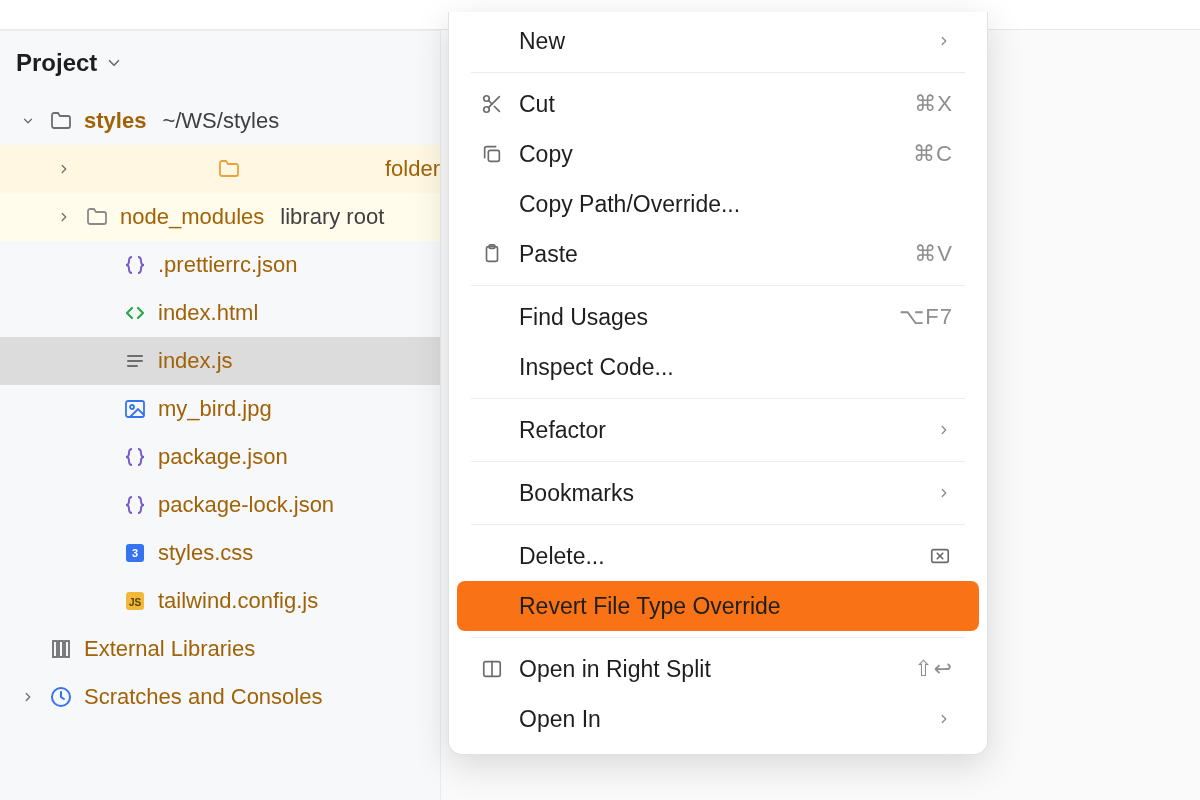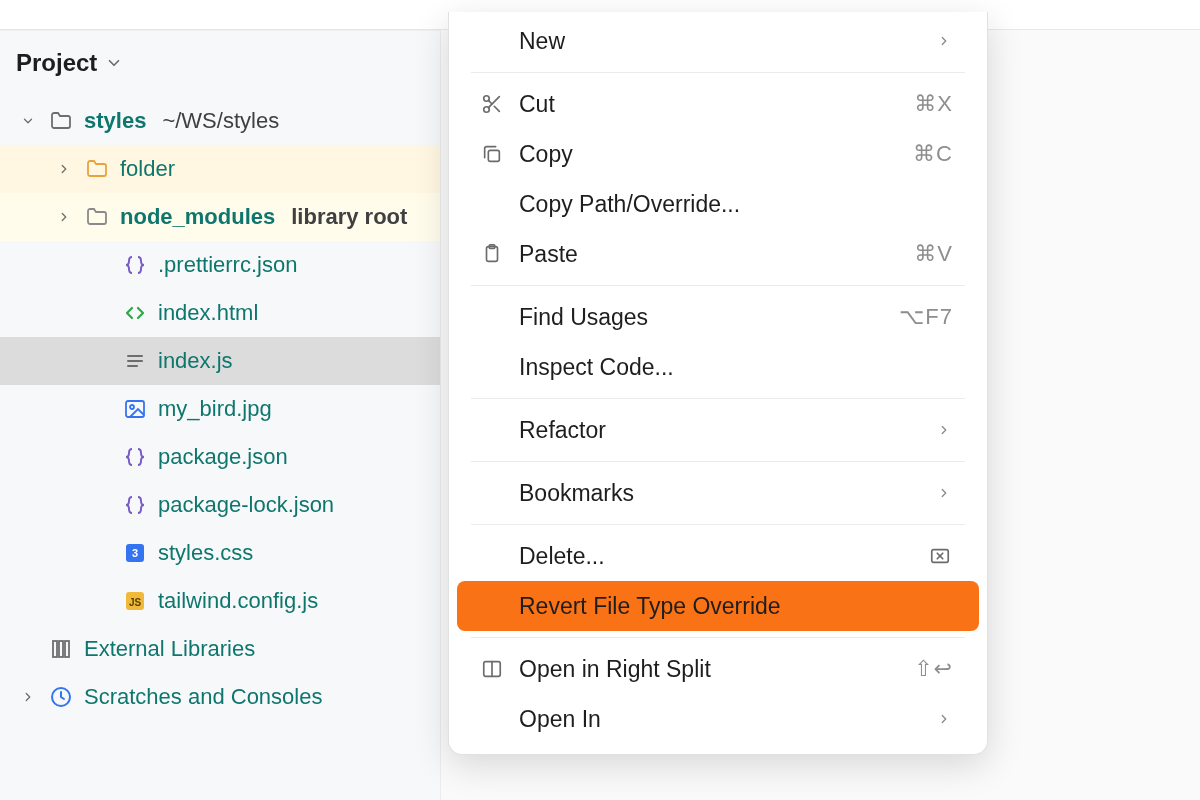--- a/index.html
+++ b/index.html
@@ -48,35 +48,35 @@
 
   .tree { }
   .row {
     display: flex;
     align-items: center;
     height: 48px;
     padding-left: 16px;
     gap: 10px;
     white-space: nowrap;
   }
-  .row.highlight-folder { background: #fff7e1; }
-  .row.highlight-libroot { background: #fffceb; font-weight: bold; }
+  .row.highlight-folder { background: #fff7e1; justify-content: space-between; }
+  .row.highlight-libroot { background: #fffceb; }
   .row.selected { background: #dcdcdc; }
 
   .indent-0 { padding-left: 18px; }
   .indent-1 { padding-left: 54px; }
   .indent-2 { padding-left: 92px; }
 
   .chev-cell { width: 20px; display:flex; justify-content:center; }
   .chev-cell svg { width: 14px; height: 14px; stroke:#6e6e6e; }
 
   .ico { width: 26px; height: 26px; display:flex; align-items:center; justify-content:center; flex-shrink:0; }
   .ico svg { width: 24px; height: 24px; }
 
-  .label { font-size: 22px; color:#0f766e; }
+  .label { font-size: 22px; color:#a16207; }
   .label.bold { font-weight: 700; }
   .suffix { color:#404040; font-size: 22px; margin-left: 6px; }
 
   
   .context-menu {
     position: absolute;
     left: 448px;
     top: 12px;
     width: 540px;
     background: #ffffff;

